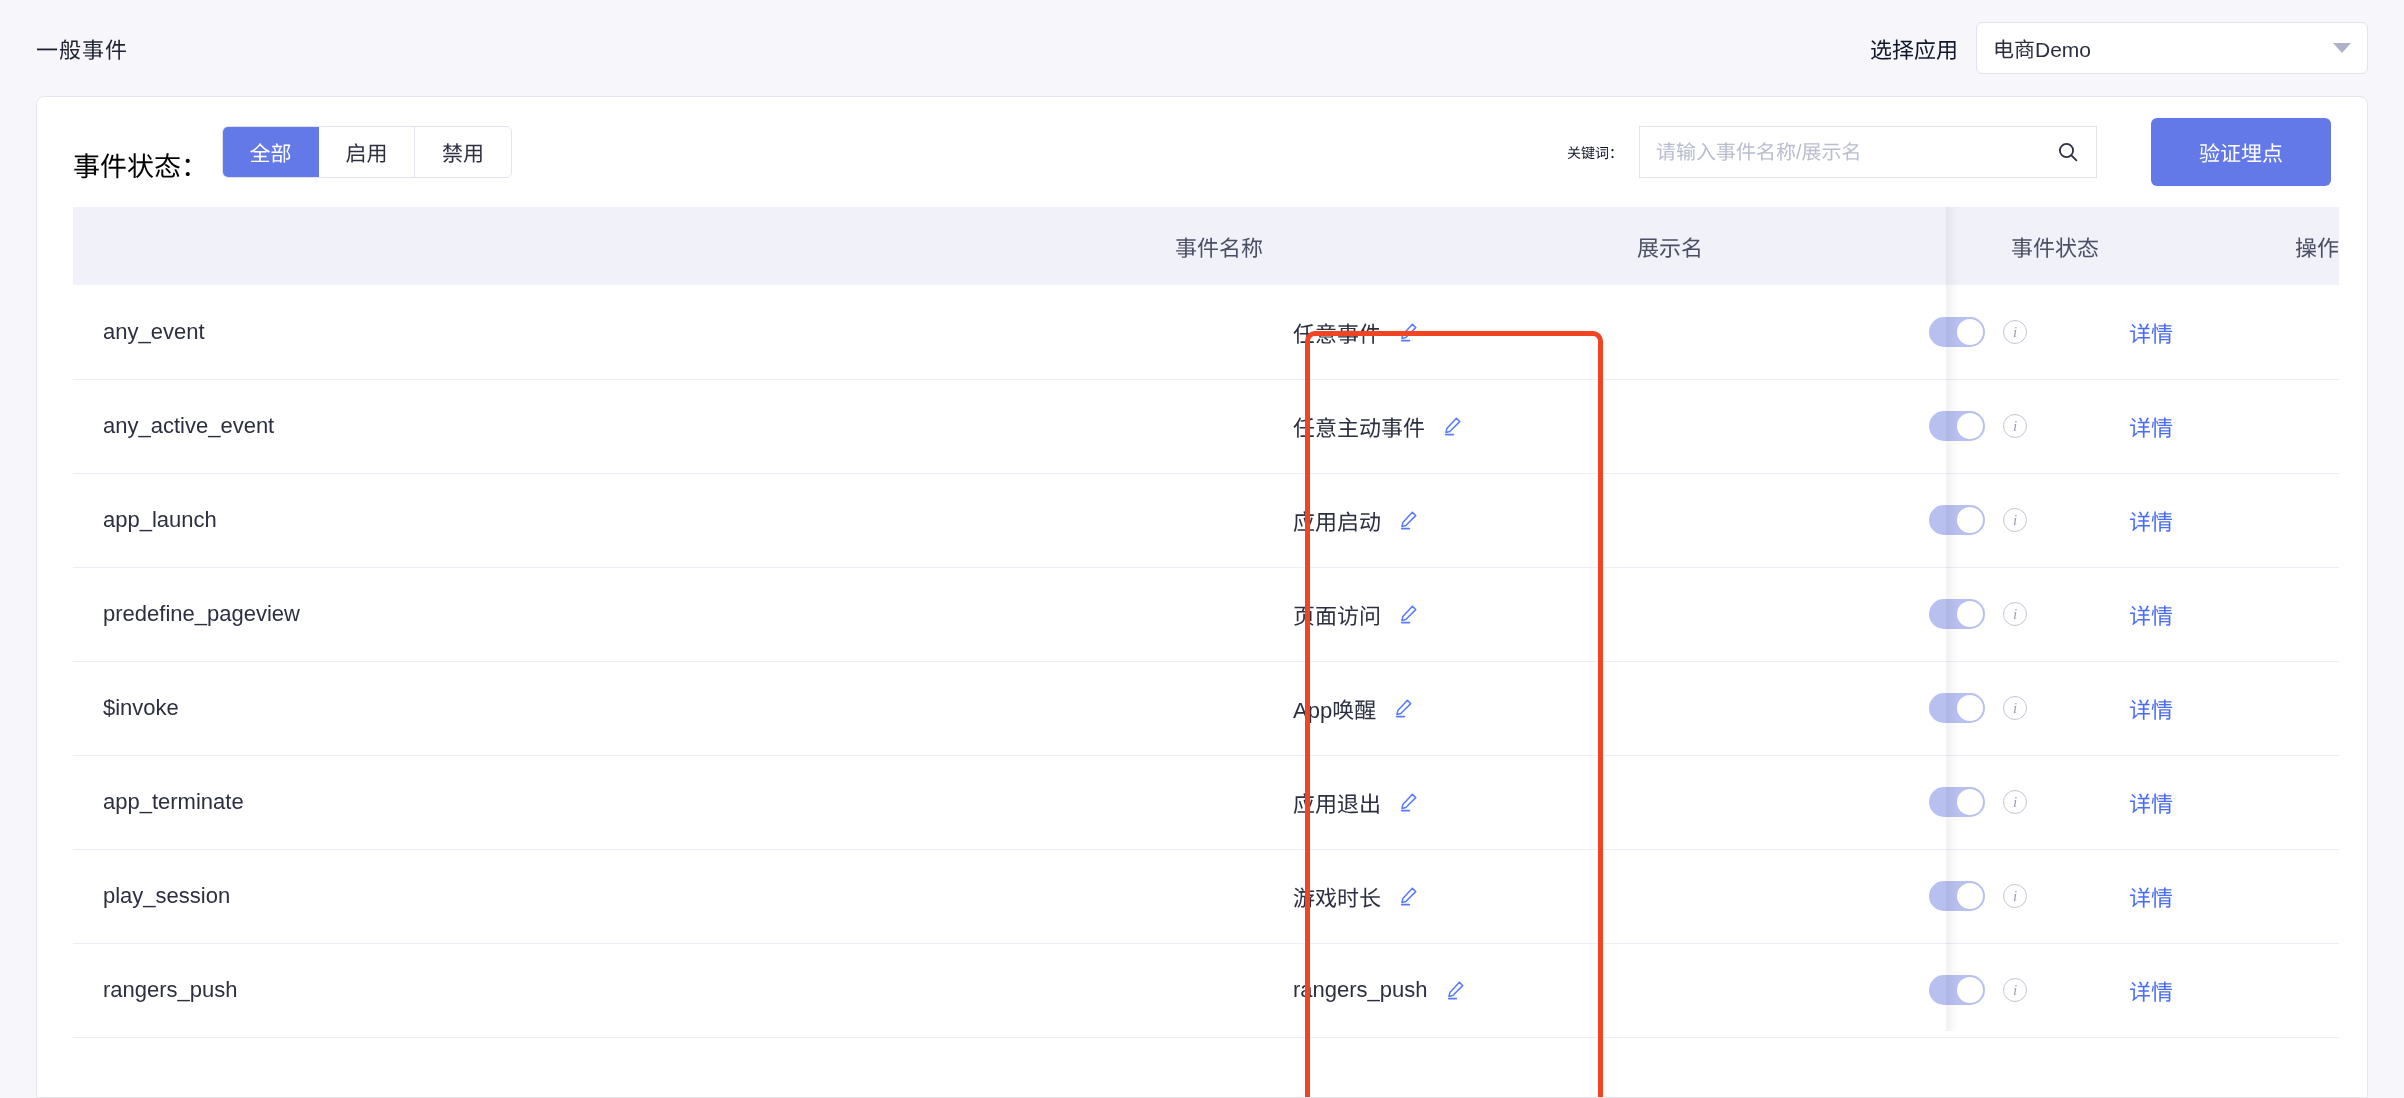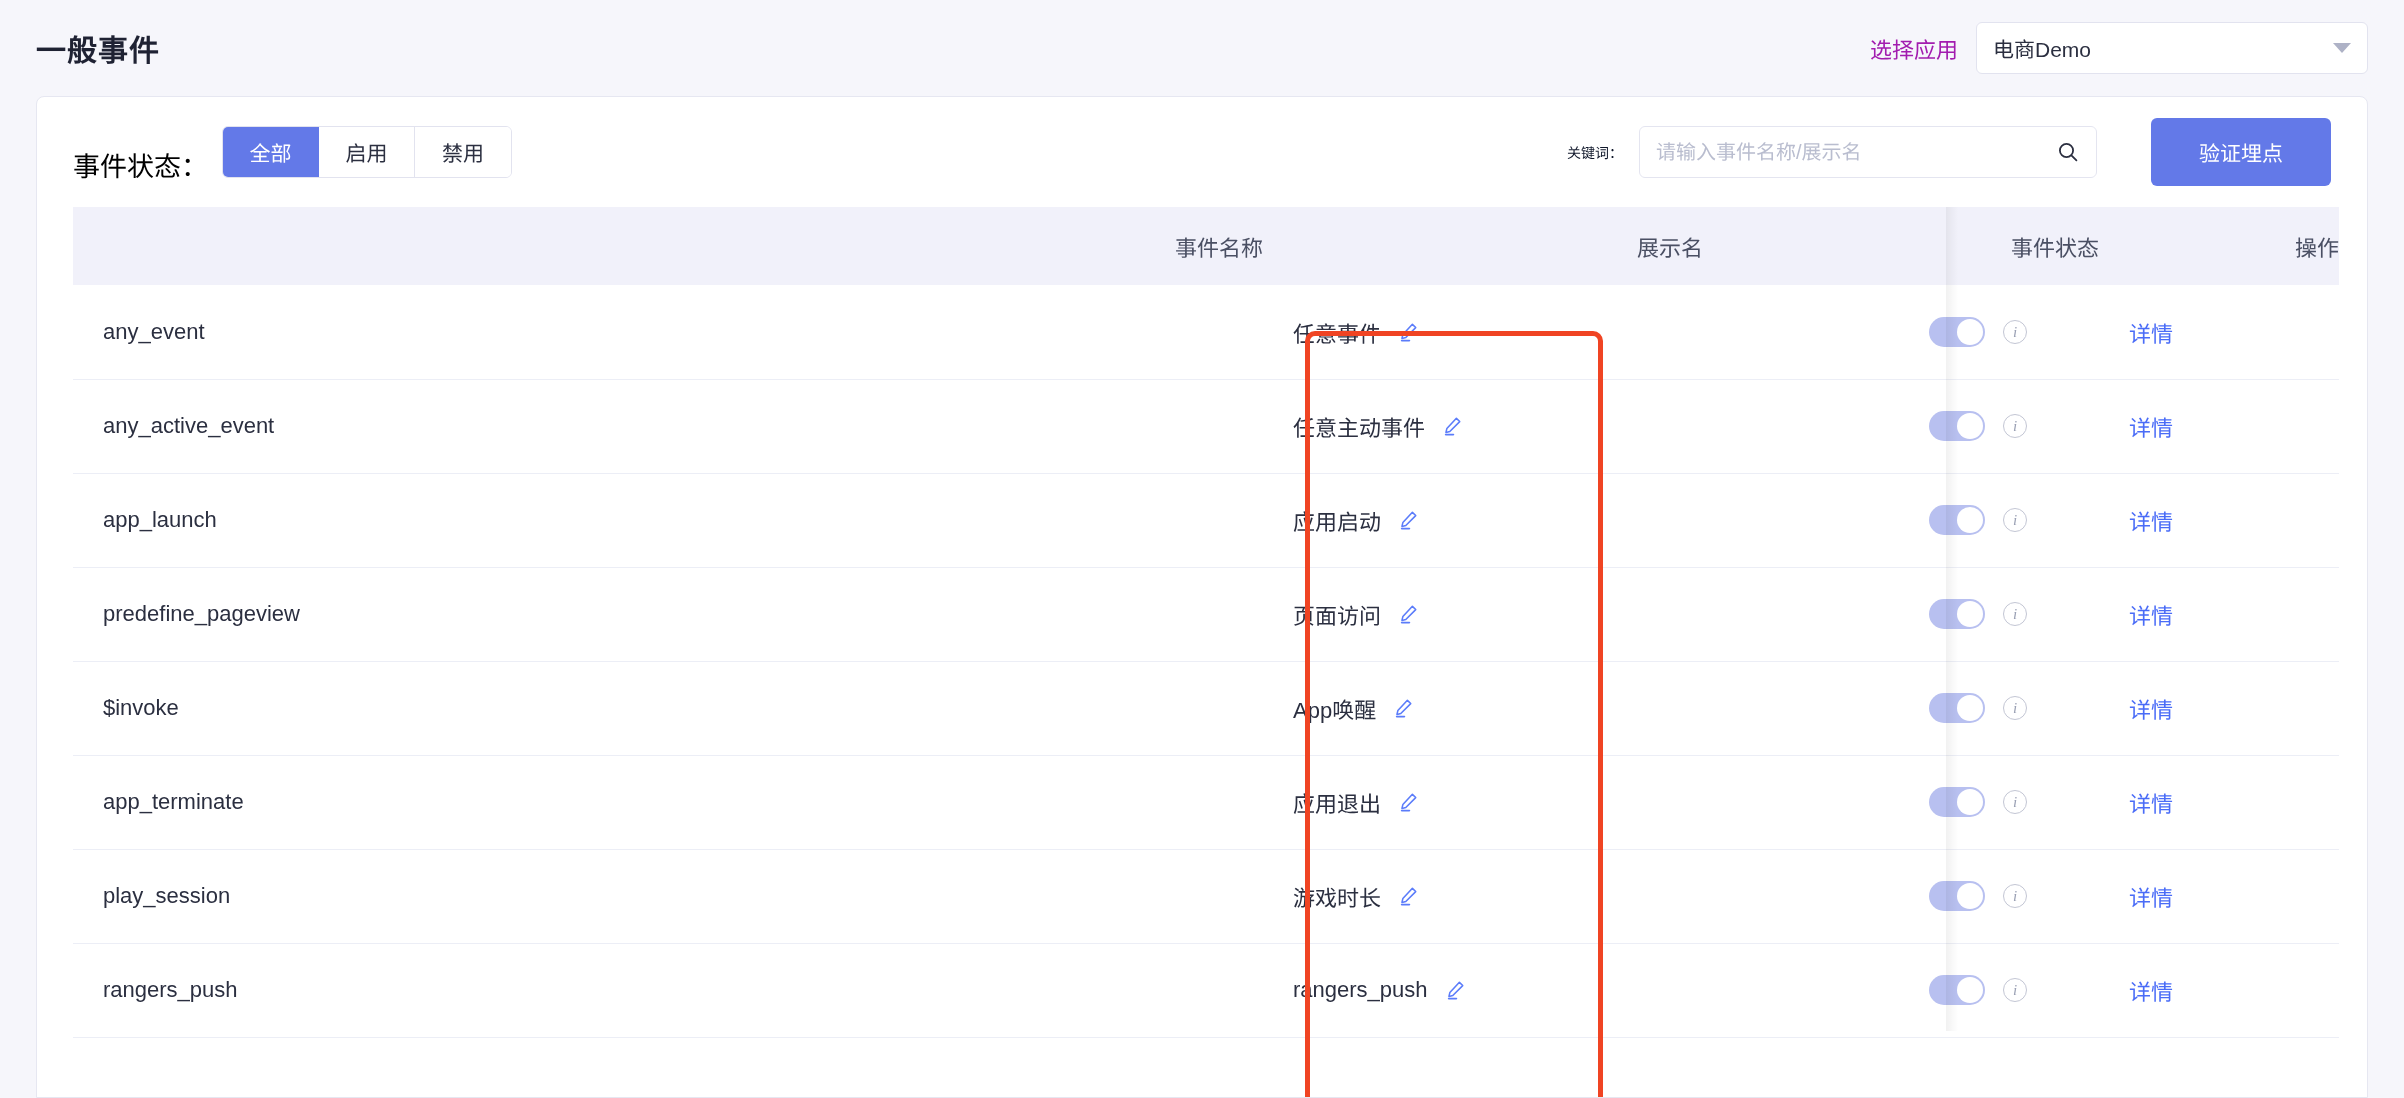--- a/index.html
+++ b/index.html
@@ -12,35 +12,35 @@
 
   
   .page-head {
     position: relative;
     height: 96px;
     display: flex;
     align-items: center;
     padding: 0 0 0 36px;
   }
   .page-title {
-    font-size: 30px;
-    font-weight: 700;
+    font-size: 22px;
+    font-weight: 400;
     color: #1f2233;
     letter-spacing: 1px;
   }
   .app-picker {
     position: absolute;
     right: 36px; top: 22px;
     display: flex;
     align-items: center;
     gap: 18px;
   }
   .app-picker-label {
     font-size: 22px;
-    color: #a21caf;
+    color: #0f172a;
   }
   .app-select {
     width: 392px; height: 52px;
     background: #fff;
     border: 1px solid #e2e3ef;
     border-radius: 6px;
     display: flex;
     align-items: center;
     padding: 0 16px;
     position: relative;
@@ -120,21 +120,21 @@
     align-items: center;
     gap: 16px;
   }
   .kw-label {
     font-size: 14px;
     color: #0f172a;
   }
   .search-box {
     width: 458px; height: 52px;
     border: 1px solid #e4e5f0;
-    border-radius: 6px;
+    border-radius: 0;
     background: #fff;
     display: flex;
     align-items: center;
     padding: 0 16px;
     position: relative;
   }
   .search-input {
     border: none;
     outline: none;
     font-size: 20px;

